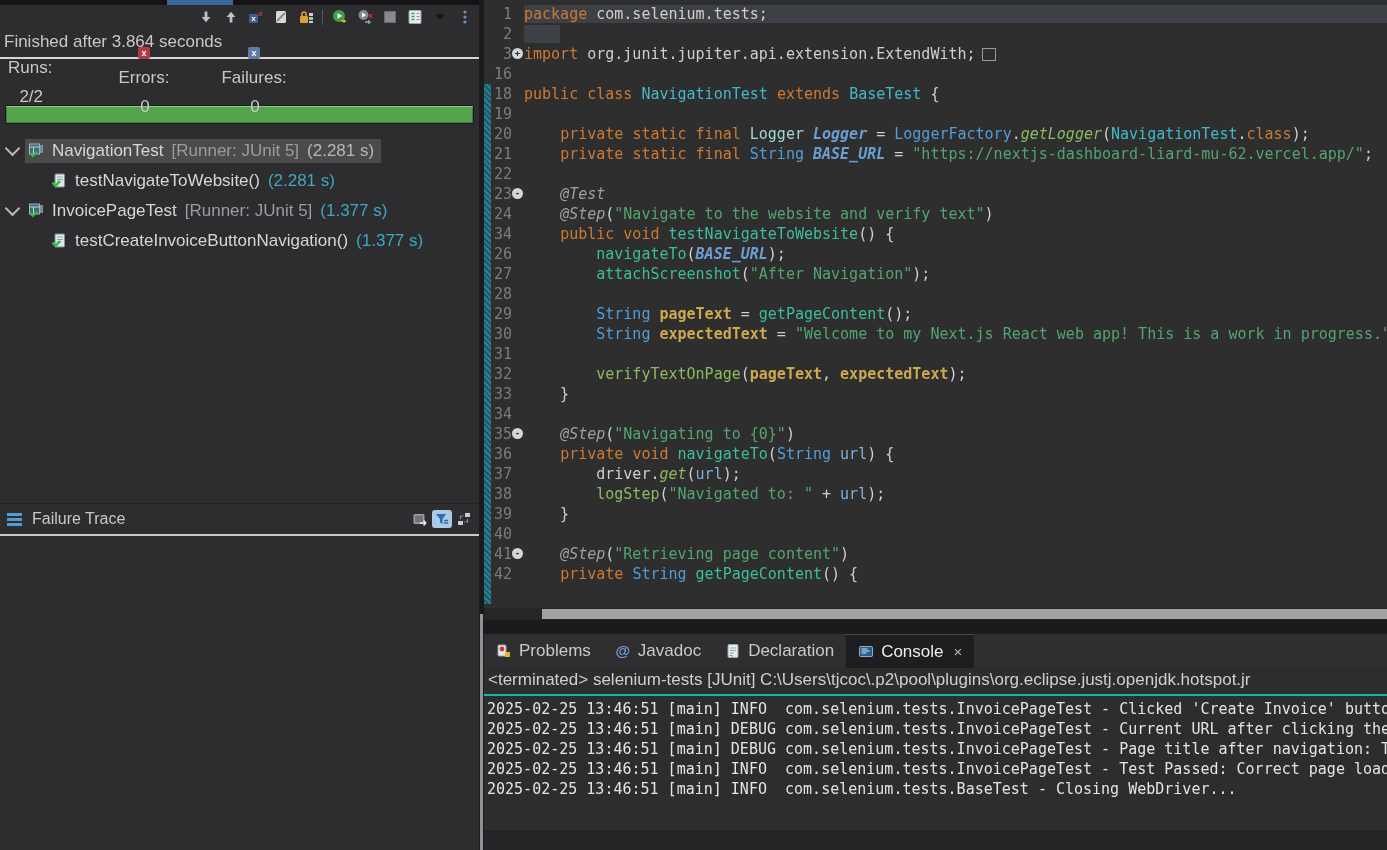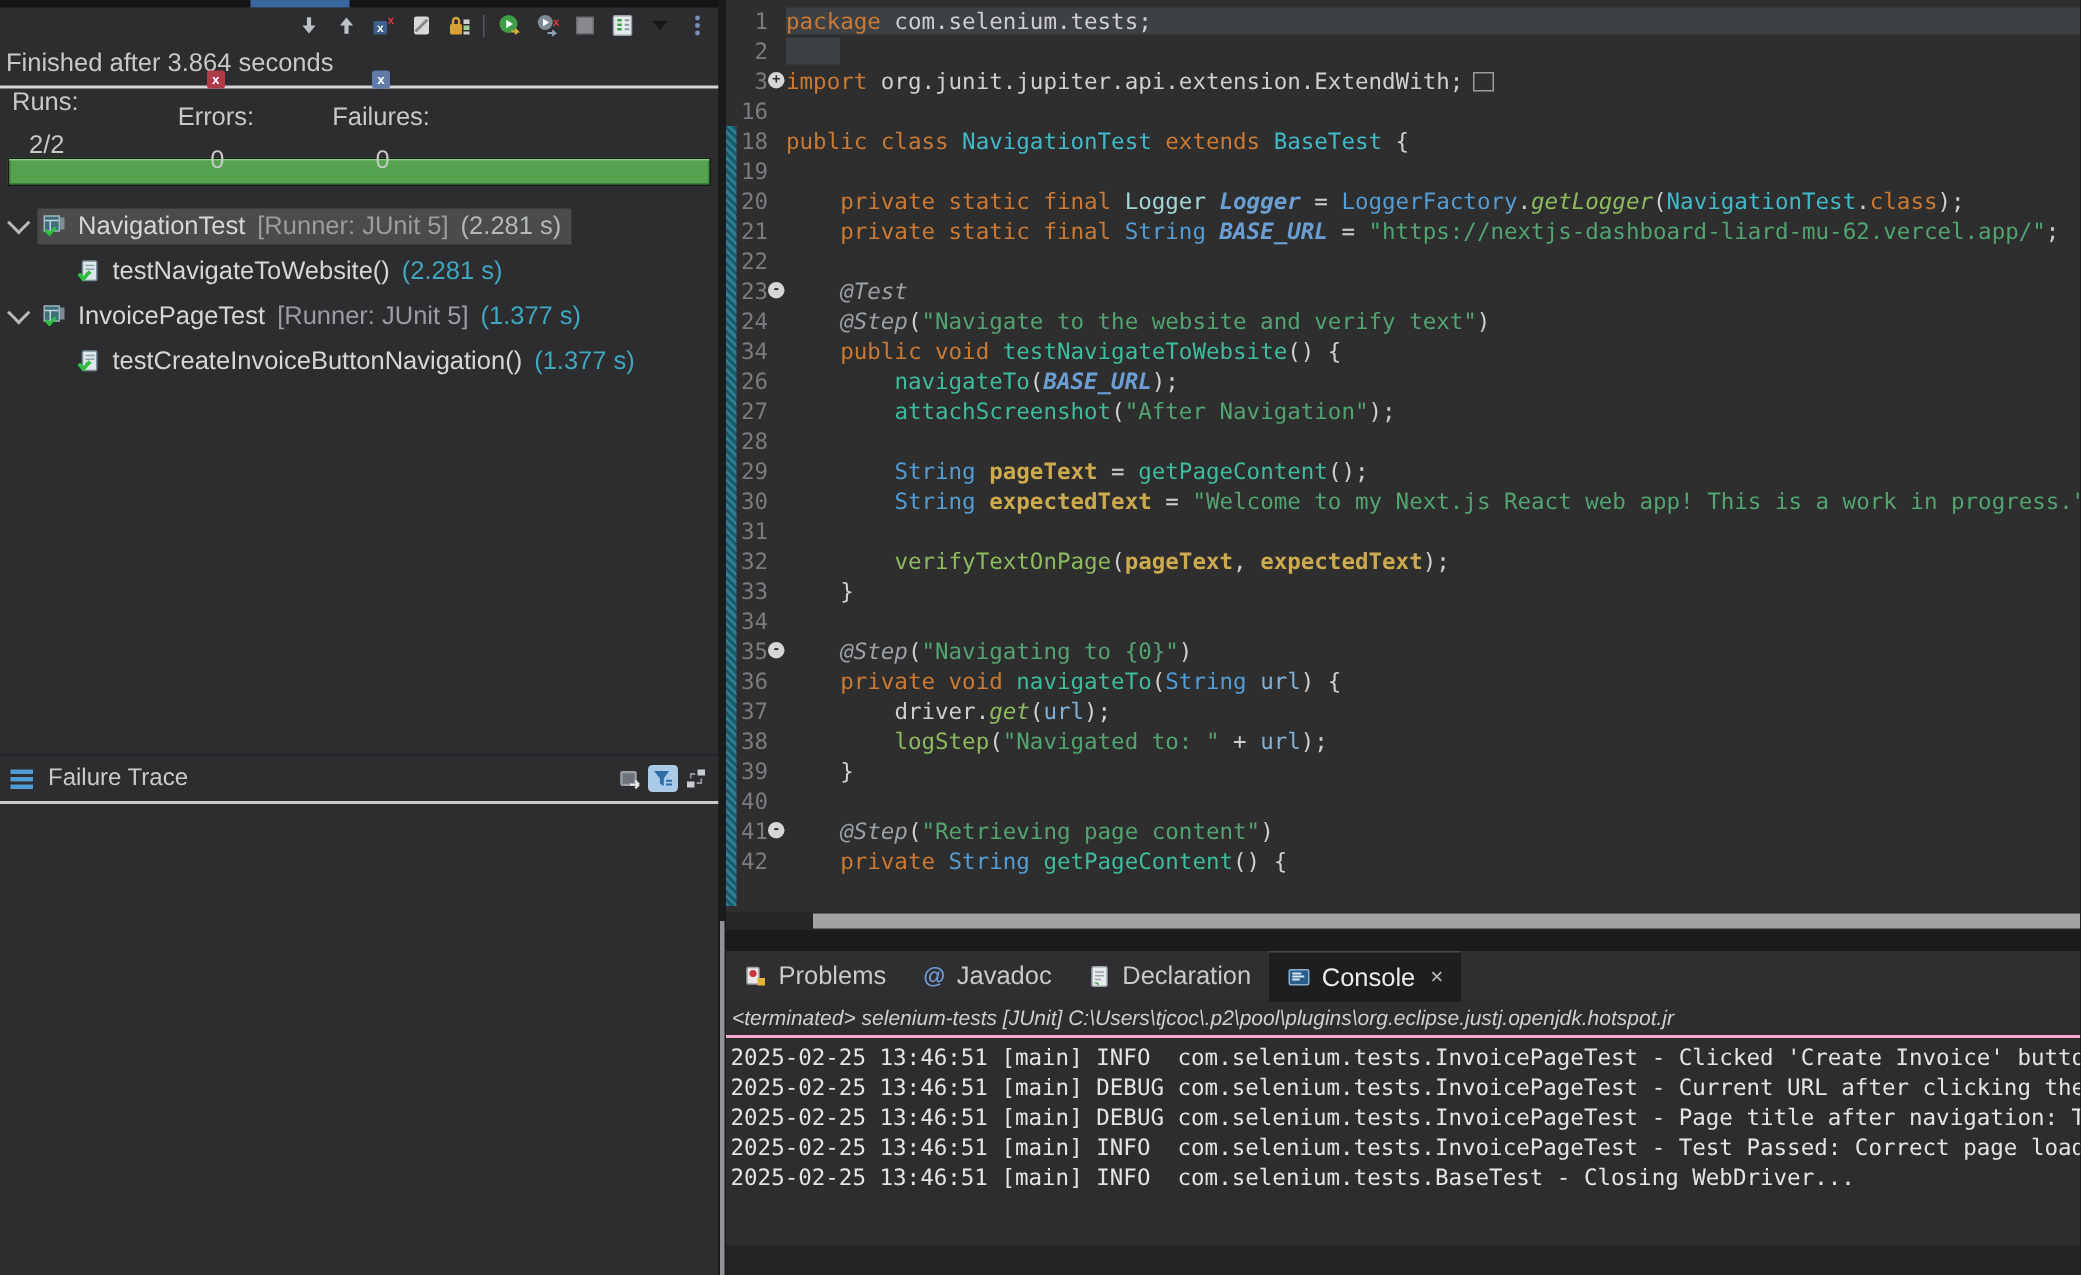--- a/index.html
+++ b/index.html
@@ -70,22 +70,22 @@
   .ebottom{position:absolute;left:0;right:0;top:620px;height:8px;background:#1b1b1d;}
 
   
   .consolearea{position:absolute;left:484px;top:628px;width:903px;height:222px;background:var(--console_bg);}
   .cgap{height:6px;background:#1b1b1d;}
   .tabbar{height:33px;background:#2f2f32;display:flex;align-items:stretch;}
   .tab{display:flex;align-items:center;gap:7px;height:33px;padding:0 12px;font-size:17px;color:#c9c9c9;cursor:pointer;}
   .tab.sel{background:#1e1e20;color:#ececec;border-top:1px solid #4a4a4a;}
   .tabicon{width:16px;height:16px;display:inline-flex;align-items:center;justify-content:center;}
   .tclose{color:#b9b9b9;font-size:15px;margin-left:3px;}
-  .ctitle{font-size:14px;color:#cfcfcf;padding:3px 2px 4px 4px;border-bottom:2px solid #f9a8d4;
-          white-space:nowrap;overflow:hidden;font-style:italic;}
+  .ctitle{font-size:17px;color:#cfcfcf;padding:3px 2px 4px 4px;border-bottom:2px solid #14b8a6;
+          white-space:nowrap;overflow:hidden;}
   .clog{padding:4px 0 0 3px;font:15px "DejaVu Sans Mono",monospace;color:var(--log_text);}
   .clog div{height:20px;white-space:pre;overflow:hidden;}
   .cbottom{position:absolute;bottom:0;left:0;right:0;height:20px;background:#242426;}
 </style>
 </head>
 <body>
 
 <div class="root">
 
   <aside class="junit">

